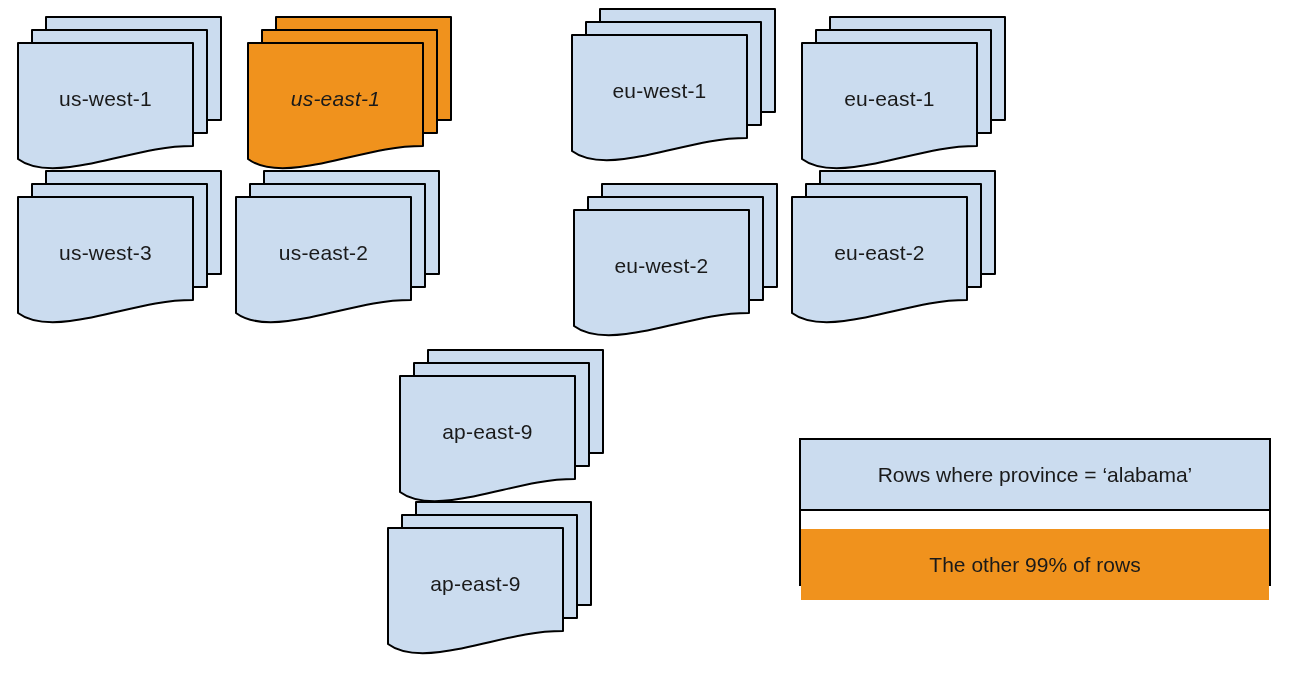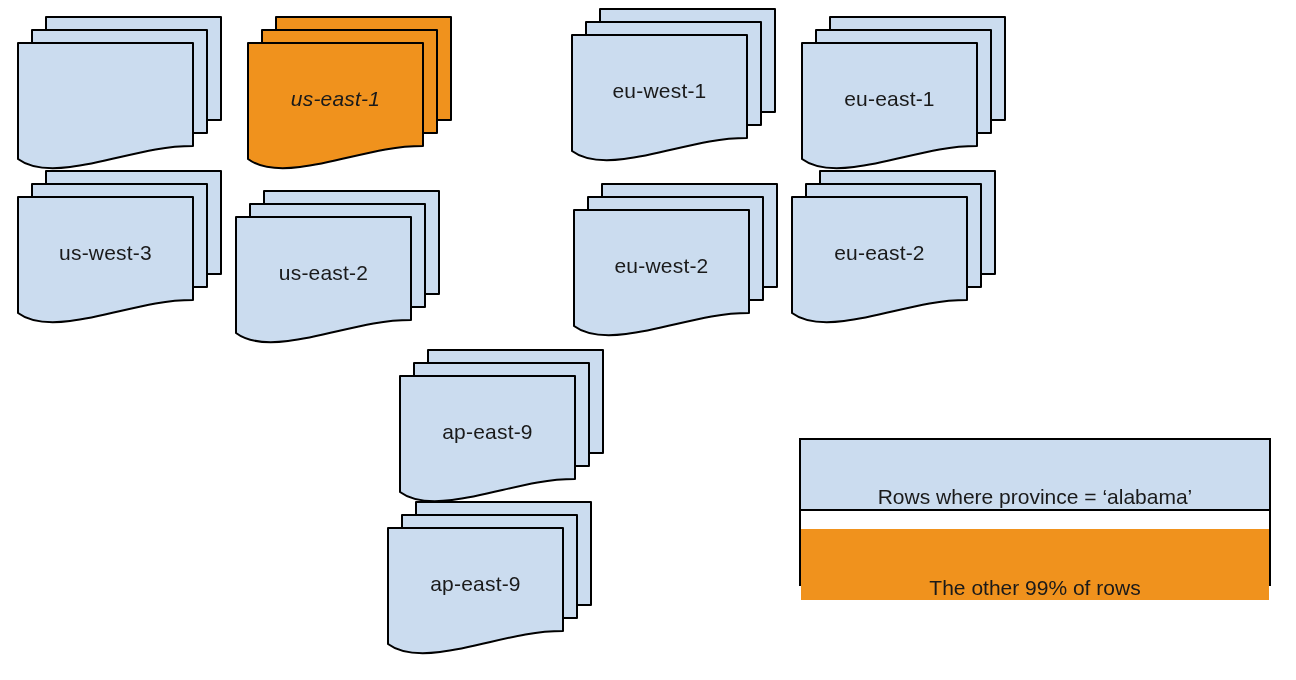--- a/index.html
+++ b/index.html
@@ -37,21 +37,21 @@
   }
   .legend {
     position: absolute;
     left: 799px; top: 438px;
     width: 472px; height: 148px;
     border: 2px solid var(--stroke, #000000);
     background: #ffffff;
   }
   .legend-row {
     width: 100%; height: 71px;
-    display: flex; align-items: flex-end; justify-content: center;
+    display: flex; align-items: center; justify-content: center;
     font-size: 21px; color: #1a1a1a;
   }
   .legend-row--blue {
     background: var(--page-blue, #cbdcef);
     border-bottom: 2px solid var(--stroke, #000000);
   }
   .legend-row--orange {
     background: var(--highlight-orange, #f0921d);
     margin-top: 18px;
   }
@@ -60,20 +60,21 @@
 <body>
 
 <div class="canvas">
 
   <div class="stack" style="left:17px; top:16px;">
     <svg class="stack-svg" viewBox="0 0 206 154" width="206" height="154">
       <rect class="page" x="29" y="1" width="175" height="103"></rect>
       <rect class="page" x="15" y="14" width="175" height="103"></rect>
       <path class="page" d="M1,27 H176 V130 C131,130 96,146 53,151 C33,153.5 13,152 1,143 Z"></path>
     </svg>
+    <div class="stack-label">us-west-1</div>
   </div>
 
   <div class="stack stack--highlight" style="left:247px; top:16px;font-style:italic;">
     <svg class="stack-svg" viewBox="0 0 206 154" width="206" height="154">
       <rect class="page" x="29" y="1" width="175" height="103"></rect>
       <rect class="page" x="15" y="14" width="175" height="103"></rect>
       <path class="page" d="M1,27 H176 V130 C131,130 96,146 53,151 C33,153.5 13,152 1,143 Z"></path>
     </svg>
     <div class="stack-label">us-east-1</div>
   </div>
@@ -98,21 +99,21 @@
 
   <div class="stack" style="left:17px; top:170px;">
     <svg class="stack-svg" viewBox="0 0 206 154" width="206" height="154">
       <rect class="page" x="29" y="1" width="175" height="103"></rect>
       <rect class="page" x="15" y="14" width="175" height="103"></rect>
       <path class="page" d="M1,27 H176 V130 C131,130 96,146 53,151 C33,153.5 13,152 1,143 Z"></path>
     </svg>
     <div class="stack-label">us-west-3</div>
   </div>
 
-  <div class="stack" style="left:235px; top:170px;margin-top:20px;">
+  <div class="stack" style="left:235px; top:170px;">
     <svg class="stack-svg" viewBox="0 0 206 154" width="206" height="154">
       <rect class="page" x="29" y="1" width="175" height="103"></rect>
       <rect class="page" x="15" y="14" width="175" height="103"></rect>
       <path class="page" d="M1,27 H176 V130 C131,130 96,146 53,151 C33,153.5 13,152 1,143 Z"></path>
     </svg>
     <div class="stack-label">us-east-2</div>
   </div>
 
   <div class="stack" style="left:573px; top:170px;margin-top:13px;">
     <svg class="stack-svg" viewBox="0 0 206 154" width="206" height="154">

